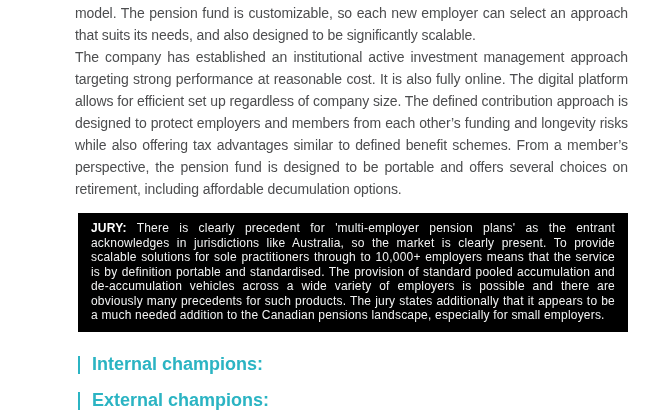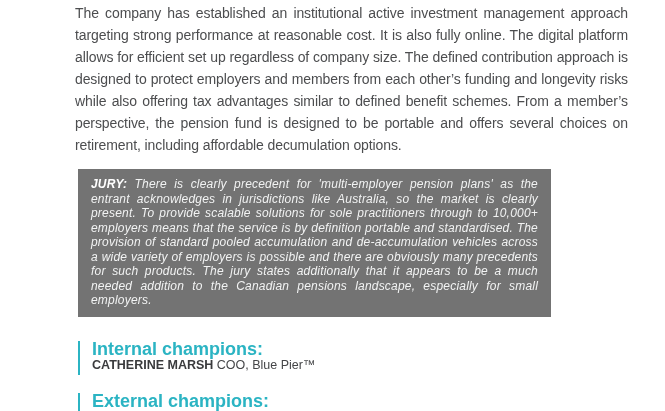--- a/index.html
+++ b/index.html
@@ -27,24 +27,23 @@
     font-size: 14px;
     line-height: 22px;
     letter-spacing: -0.1px;
     text-align: justify;
     color: #4c4d4f;
   }
   .jury-box {
     box-sizing: border-box;
     margin-top: 13px;
     margin-left: 3px;
-    width: 473px;
-    background: #737373;
+    width: 550px;
+    background: #000000;
     padding: 8px 13px 9px 13px;
-    font-style: italic;
   }
   .jury-text {
     margin: 0;
     font-size: 12px;
     line-height: 14.5px;
     letter-spacing: 0.2px;
     text-align: justify;
     color: #f2f3f3;
   }
   .jury-text strong {
@@ -71,30 +70,30 @@
   }
   .champ-name { font-weight: bold; }
   .champ-role { font-weight: normal; color: #454648; }
 </style>
 </head>
 <body>
 
 <div class="page">
   <div class="content">
 
+    <p class="body-para">model. The pension fund is customizable, so each new employer can select an approach that suits its needs, and also designed to be significantly scalable.</p>
 
     <p class="body-para">The company has established an institutional active investment management approach targeting strong performance at reasonable cost. It is also fully online. The digital platform allows for efficient set up regardless of company size. The defined contribution approach is designed to protect employers and members from each other’s funding and longevity risks while also offering tax advantages similar to defined benefit schemes. From a member’s perspective, the pension fund is designed to be portable and offers several choices on retirement, including affordable decumulation options.</p>
 
     <div class="jury-box">
       <p class="jury-text"><strong>JURY:</strong> <span>There is clearly precedent for 'multi-employer pension plans' as the entrant acknowledges in jurisdictions like Australia, so the market is clearly present. To provide scalable solutions for sole practitioners through to 10,000+ employers means that the service is by definition portable and standardised. The provision of standard pooled accumulation and de-accumulation vehicles across a wide variety of employers is possible and there are obviously many precedents for such products. The jury states additionally that it appears to be a much needed addition to the Canadian pensions landscape, especially for small employers.</span></p>
     </div>
 
     <div class="champion internal">
       <div class="champ-heading">Internal champions:</div>
-      <div class="champ-line"><span class="champ-name">CATHERINE MARSH</span> <span class="champ-role">COO, Blue Pier™</span></div>
     </div>
 
     <div class="champion external">
       <div class="champ-heading">External champions:</div>
     </div>
 
   </div>
 </div>
 
 </body></html>

